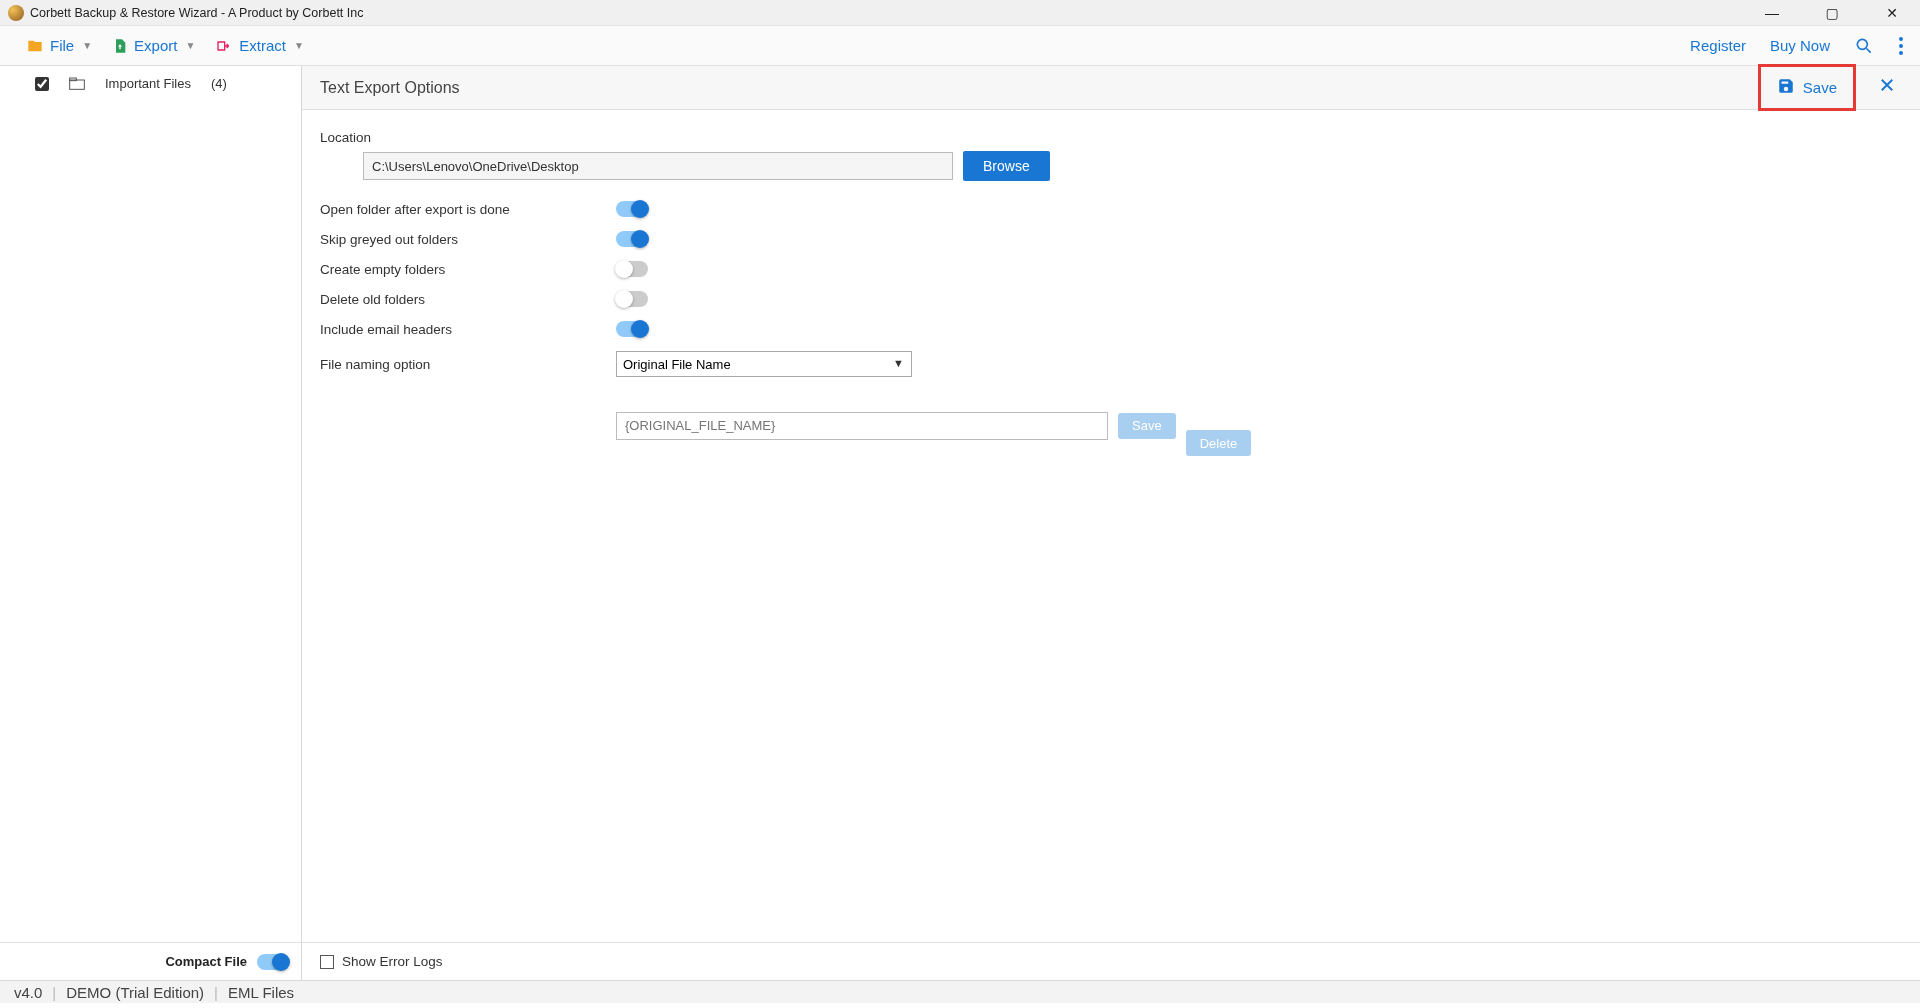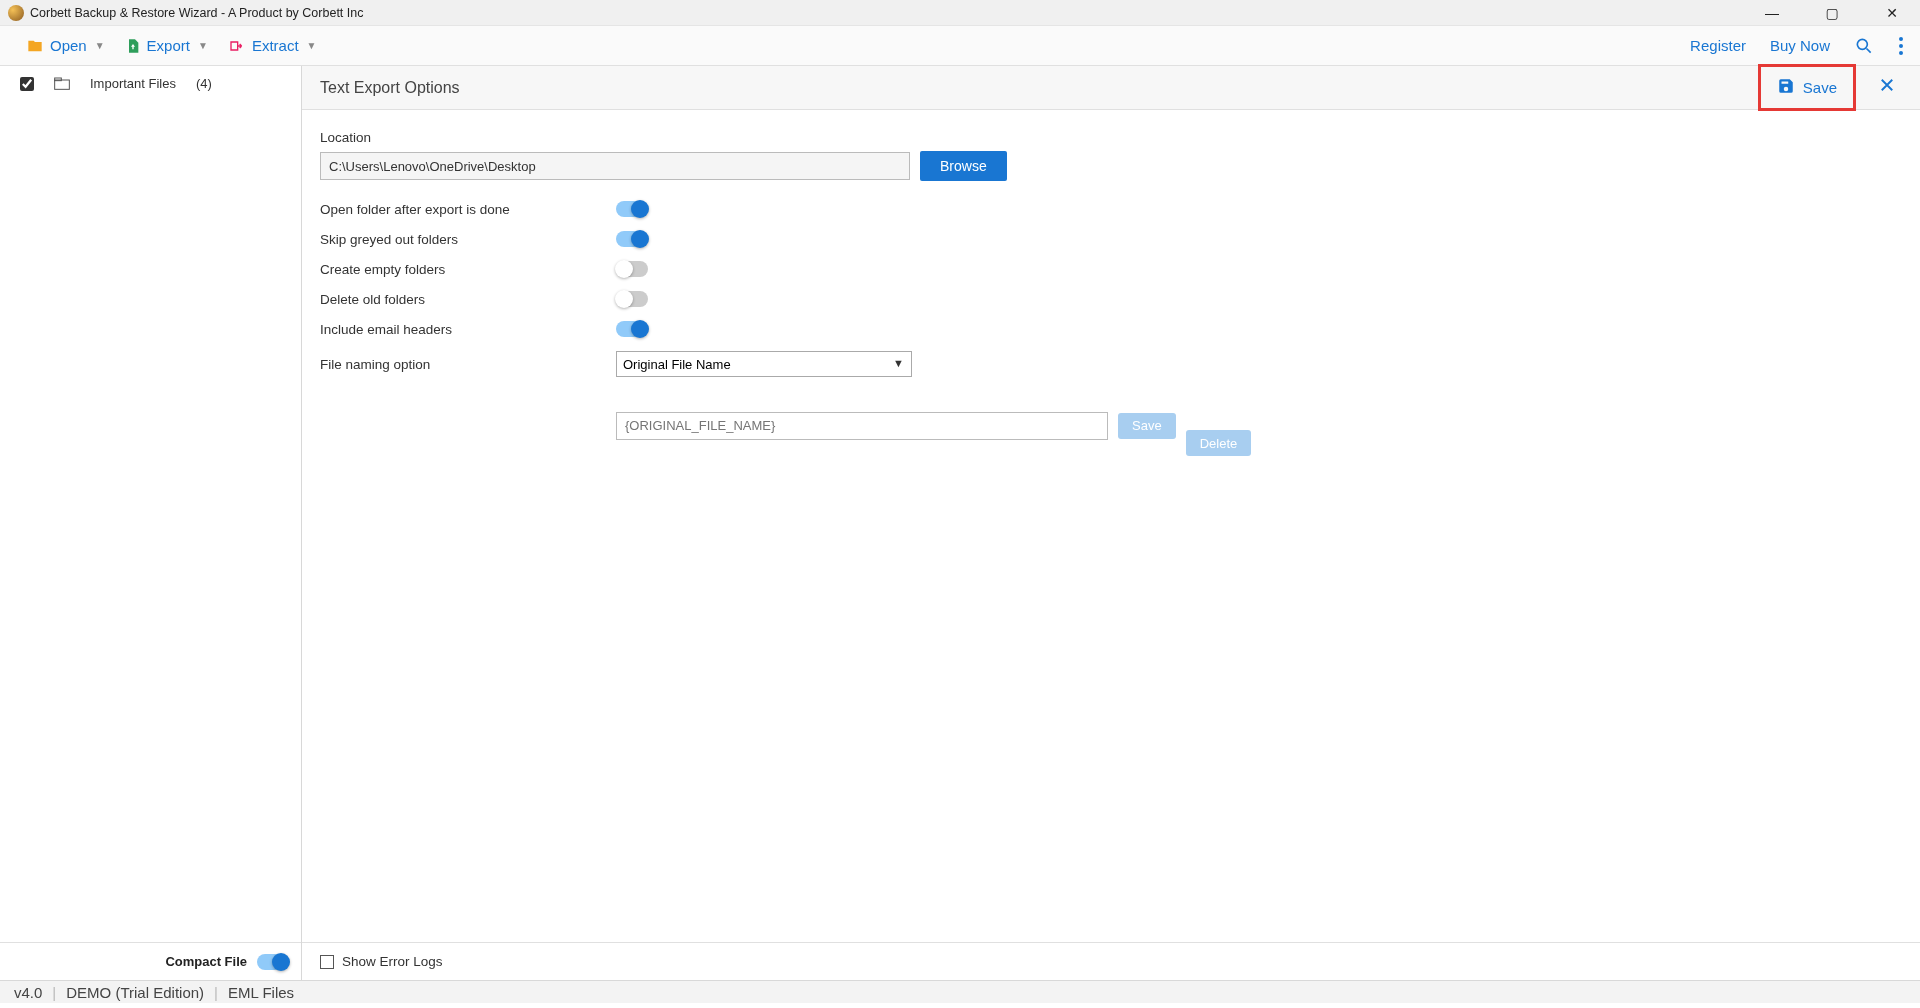--- a/index.html
+++ b/index.html
@@ -22,41 +22,41 @@
   .toolbar .right-links { margin-left: auto; display: flex; align-items: center; gap: 24px; }
   .toolbar .right-links a { color: #1976d2; font-size: 15px; font-weight: 500; text-decoration: none; cursor: pointer; }
   .toolbar .ticon { display:inline-flex; align-items:center; justify-content:center; }
   
   
   .main { display: flex; height: calc(1008px - 26px - 40px - 28px); }
   
   
   .sidebar { width: 302px; border-right: 1px solid #d8d8d8; display: flex; flex-direction: column; }
   .tree { flex: 1; padding: 10px 20px; }
-  .tree-item { display: flex; align-items: center; gap: 20px; font-size: 13px; }
+  .tree-item { display: flex; align-items: center; gap: 20px; font-size: 13px; margin-left: 15px; }
   .tree-item input[type=checkbox] { width: 14px; height: 14px; accent-color: #333; }
   .tree-item .folder-icon { width: 16px; height: 14px; display:inline-block; }
   .compact-bar { height: 38px; border-top: 1px solid #e0e0e0; display: flex; align-items: center; justify-content: flex-end; padding: 0 12px; gap: 10px; }
   .compact-bar .lbl { font-size: 13px; font-weight: 600; color: #222; }
   
   
   .content { flex: 1; display: flex; flex-direction: column; }
   .panel-header { height: 44px; border-bottom: 1px solid #e0e0e0; display: flex; align-items: center; padding: 0 18px; background: #f7f7f7; }
   .panel-header .title { font-size: 16px; color: #444; }
   .panel-header .actions { margin-left: auto; display: flex; align-items: center; gap: 16px; }
   .save-btn { display: flex; align-items: center; gap: 8px; color: #1976d2; font-size: 15px; cursor: pointer; padding: 8px 14px; }
   .save-highlight { border: 3px solid #e53935; padding: 2px; }
   .close-panel { color: #1976d2; font-size: 20px; cursor: pointer; padding: 0 6px; }
   
   .panel-body { flex: 1; padding: 20px 18px; overflow-y: auto; }
   .form-row { display: flex; align-items: center; margin-bottom: 14px; }
   .form-row .label { width: 296px; font-size: 13.5px; color: #333; }
   .location-group .label-above { font-size: 13.5px; color: #333; margin-bottom: 6px; display:block; }
   .location-group { margin-bottom: 20px; }
-  .location-group .row { display: flex; gap: 10px; align-items: center; }
+  .location-group .row { display: flex; gap: 10px; align-items: center; margin-left: 43px; }
   .location-input { width: 590px; height: 28px; border: 1px solid #bbb; background: #f5f5f5; padding: 0 8px; font-size: 13px; color: #333; }
   .browse-btn { height: 30px; padding: 0 20px; background: #1976d2; color: #fff; border: none; font-size: 14px; cursor: pointer; border-radius: 2px; }
   
   
   .toggle { position: relative; width: 32px; height: 16px; border-radius: 10px; background: #ccc; cursor: pointer; }
   .toggle .knob { position: absolute; top: -1px; left: -1px; width: 18px; height: 18px; border-radius: 50%; background: #fff; box-shadow: 0 1px 3px rgba(0,0,0,.3); transition: left .15s; }
   .toggle.on { background: #90caf9; }
   .toggle.on .knob { left: 15px; background: #1976d2; }
   
   .select-wrap { position: relative; width: 296px; }
@@ -90,21 +90,21 @@
   </div>
 </div>
 
 <div class="toolbar">
   <div class="btn open">
     <span class="ticon">
       <svg width="18" height="16" viewBox="0 0 24 24">
           <path fill="#f4a623" d="M10 4H2v16h20V6H12l-2-2z"></path>
         </svg>
     </span>
-    <span>Open</span>
+    <span>File</span>
     <span class="caret">▼</span>
   </div>
   <div class="btn export">
     <span class="ticon">
       <svg width="16" height="18" viewBox="0 0 24 24">
           <path fill="#2e9e5b" d="M6 2h9l5 5v15H6z"></path>
           <path fill="#fff" d="M12 9l-3 4h2v4h2v-4h2z"></path>
         </svg>
     </span>
     <span>Export</span>

